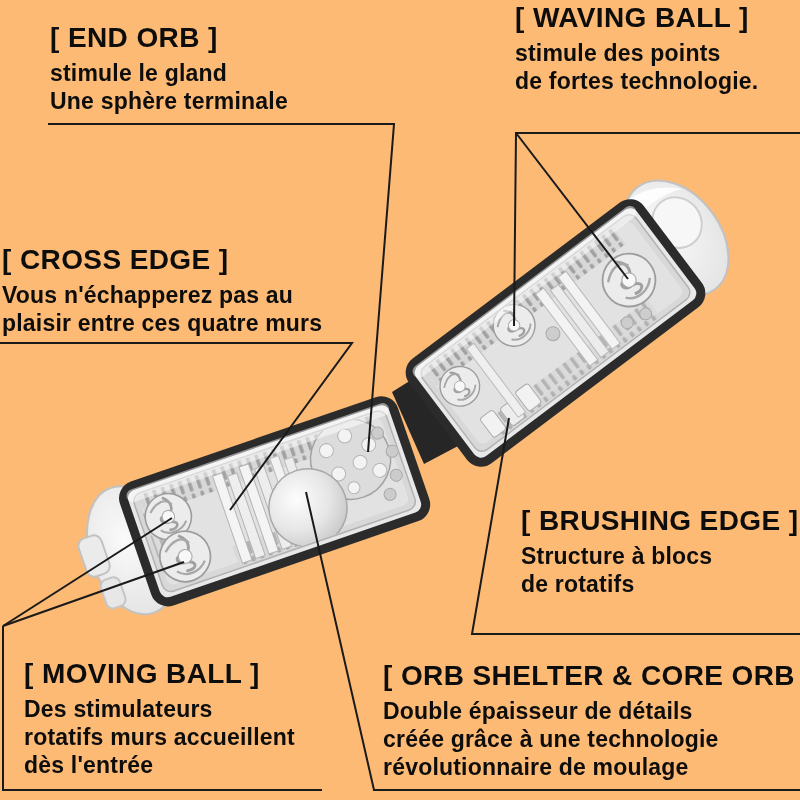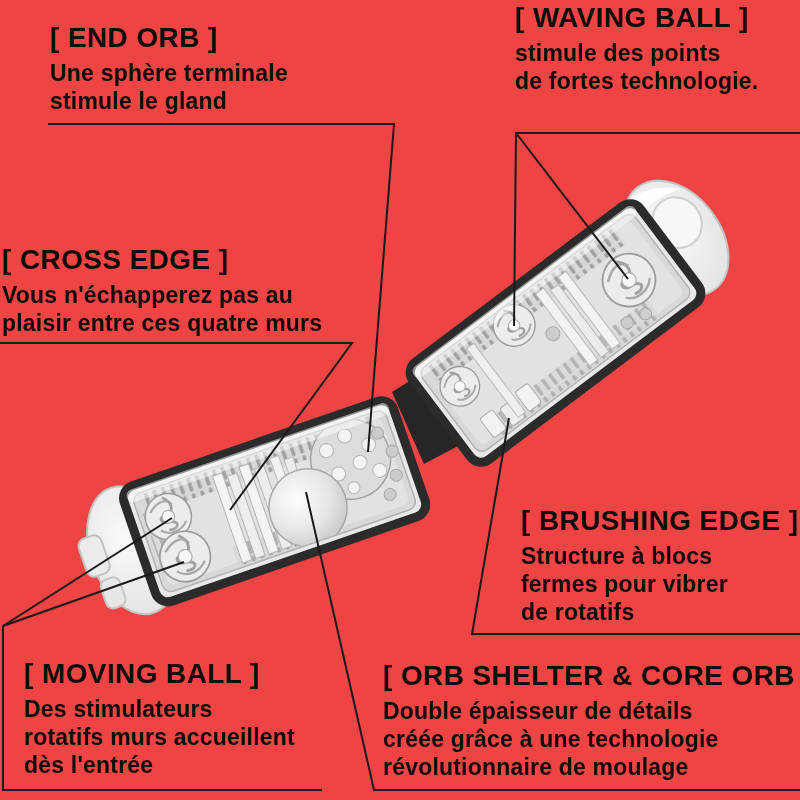--- a/index.html
+++ b/index.html
@@ -1,17 +1,17 @@
 <!DOCTYPE html>
 <html><head>
 <meta charset="utf-8">
 <style>
   html,body{margin:0;padding:0;background:#ffffff;}
   #stage{position:relative;width:800px;height:800px;overflow:hidden;
-         font-family:"Liberation Sans","DejaVu Sans",sans-serif;background:#ef4444;}
+         font-family:"Liberation Sans","DejaVu Sans",sans-serif;background:#fdba74;}
   #artwork{position:absolute;left:0;top:0;}
   .callout{position:absolute;color:#0d0d0d;white-space:nowrap;}
   .co-title{font-size:28px;line-height:36px;font-weight:700;letter-spacing:.4px;margin:0 0 3px 0;}
   .co-line{font-size:23px;line-height:28px;font-weight:600;letter-spacing:.2px;margin:0;}
   #co-end-orb{left:50px;top:20px;}
   #co-waving-ball{left:515px;top:0px;}
   #co-cross-wall{left:2px;top:242px;}
   #co-brushing-edge{left:521px;top:503px;}
   #co-moving-ball{left:24px;top:656px;}
   #co-orb-shelter{left:383px;top:658px;}
@@ -132,40 +132,39 @@
       <path d="M800,634 H472 L509,418"></path>
       <path d="M172,518 L3,626"></path>
       <path d="M184,562 L3,626"></path>
       <path d="M3,626 V790 H322"></path>
       <path d="M306,492 L374,790 H800"></path>
     </g>
   </svg>
 
   <div class="callout" id="co-end-orb">
     <h2 class="co-title">[ END ORB ]</h2>
+    <p class="co-line">stimule le gland</p>
     <p class="co-line">Une sphère terminale</p>
-    <p class="co-line">stimule le gland</p>
   </div>
 
   <div class="callout" id="co-waving-ball">
     <h2 class="co-title">[ WAVING BALL ]</h2>
     <p class="co-line">stimule des points</p>
     <p class="co-line">de fortes technologie.</p>
   </div>
 
   <div class="callout" id="co-cross-wall">
     <h2 class="co-title">[ CROSS EDGE ]</h2>
     <p class="co-line">Vous n'échapperez pas au</p>
     <p class="co-line">plaisir entre ces quatre murs</p>
   </div>
 
   <div class="callout" id="co-brushing-edge">
     <h2 class="co-title">[ BRUSHING EDGE ]</h2>
     <p class="co-line">Structure à blocs</p>
-    <p class="co-line">fermes pour vibrer</p>
     <p class="co-line">de rotatifs</p>
   </div>
 
   <div class="callout" id="co-moving-ball">
     <h2 class="co-title">[ MOVING BALL ]</h2>
     <p class="co-line">Des stimulateurs</p>
     <p class="co-line">rotatifs murs accueillent</p>
     <p class="co-line">dès l'entrée</p>
   </div>
 

